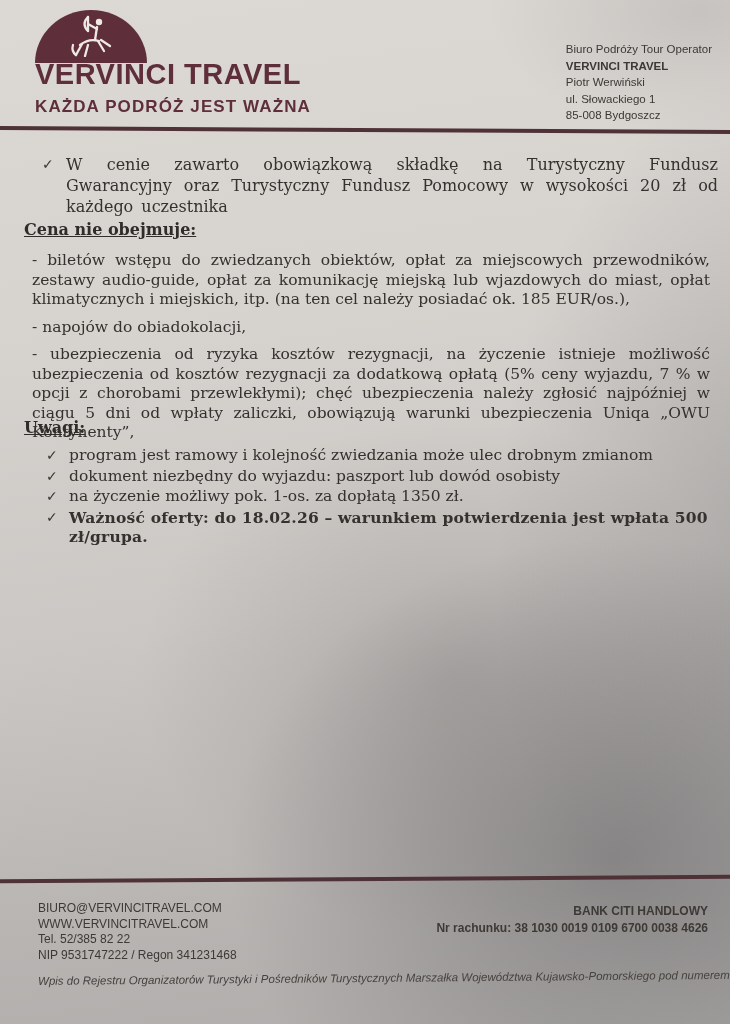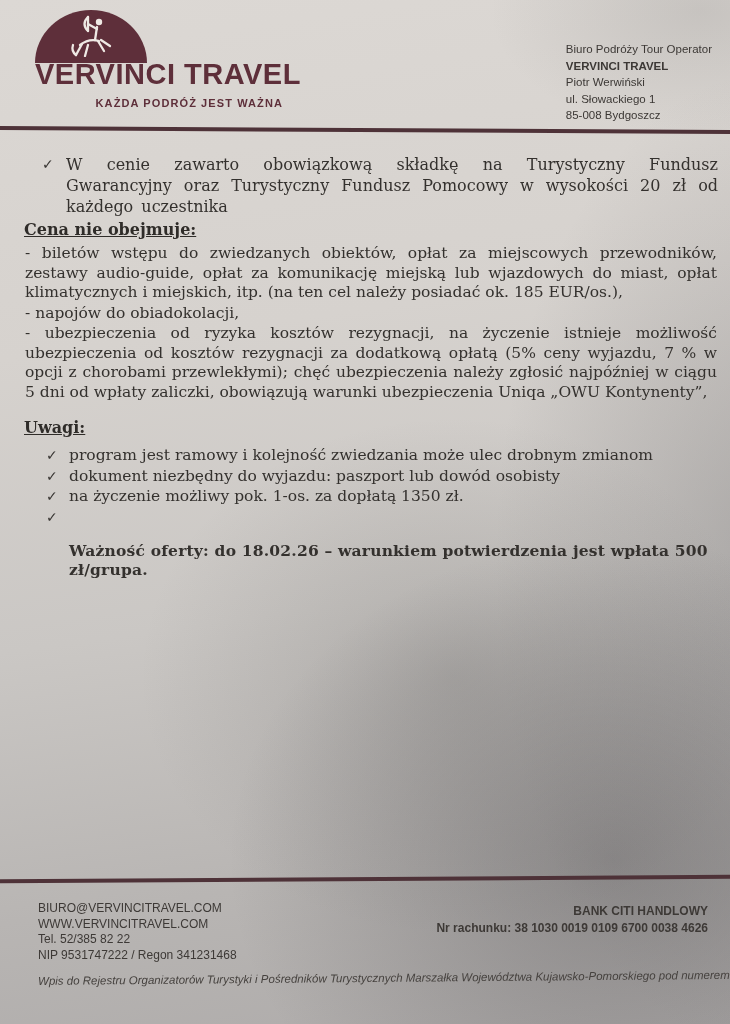--- a/index.html
+++ b/index.html
@@ -27,21 +27,21 @@
   }
   .logo-title{
     left:35px;top:58px;width:250px;
     font-family:"Liberation Sans",sans-serif;
     font-weight:700;font-size:29px;letter-spacing:.5px;
     color:#5e2f3a;white-space:nowrap;
   }
   .logo-tagline{
     left:35px;top:97px;width:248px;text-align:right;
     font-family:"Liberation Sans",sans-serif;
-    font-weight:700;font-size:11px;letter-spacing:1.1px;
+    font-weight:700;font-size:17px;letter-spacing:1.1px;
     color:#5e2f3a;white-space:nowrap;
   }
   .addr{
     right:18px;top:41px;
     font-family:"Liberation Sans",sans-serif;
     font-size:11.5px;line-height:16.5px;color:#3c3835;
   }
   .addr .b{font-weight:700;}
   .rule{left:0;width:736px;height:4px;background:#4e3238;}
   .rule-top{top:128px;transform:rotate(.3deg);}
@@ -58,27 +58,27 @@
 
   .section-heading{
     font-weight:700;font-size:16px;text-decoration:underline;
     color:#2f2c29;
   }
   .cena-head{left:24px;top:220px;}
   .cena-body{
     left:24px;top:243px;width:694px;
     font-size:15.5px;line-height:19.5px;text-align:justify;
   }
-  .cena-body p{margin:1px;}
+  .cena-body p{margin:8px;}
 
   .uwagi-head{left:24px;top:418px;}
   .uwagi-list{left:46px;top:446px;width:672px;font-size:15.5px;}
   .uwagi-item{display:flex;gap:9px;line-height:19.5px;margin-bottom:1px;}
   .uwagi-item .txt{flex:1;}
-  .uwagi-item.bold .txt{font-weight:700;letter-spacing:.2px;margin-top:33px;}
+  .uwagi-item.bold .txt{font-weight:700;letter-spacing:.2px;}
 
   
   .foot-contact{
     left:38px;top:901px;
     font-family:"Liberation Sans",sans-serif;
     font-weight:400;font-size:12px;line-height:15.5px;color:#3d3936;
   }
   .foot-bank{
     right:22px;top:903px;text-align:right;
     font-family:"Liberation Sans",sans-serif;

